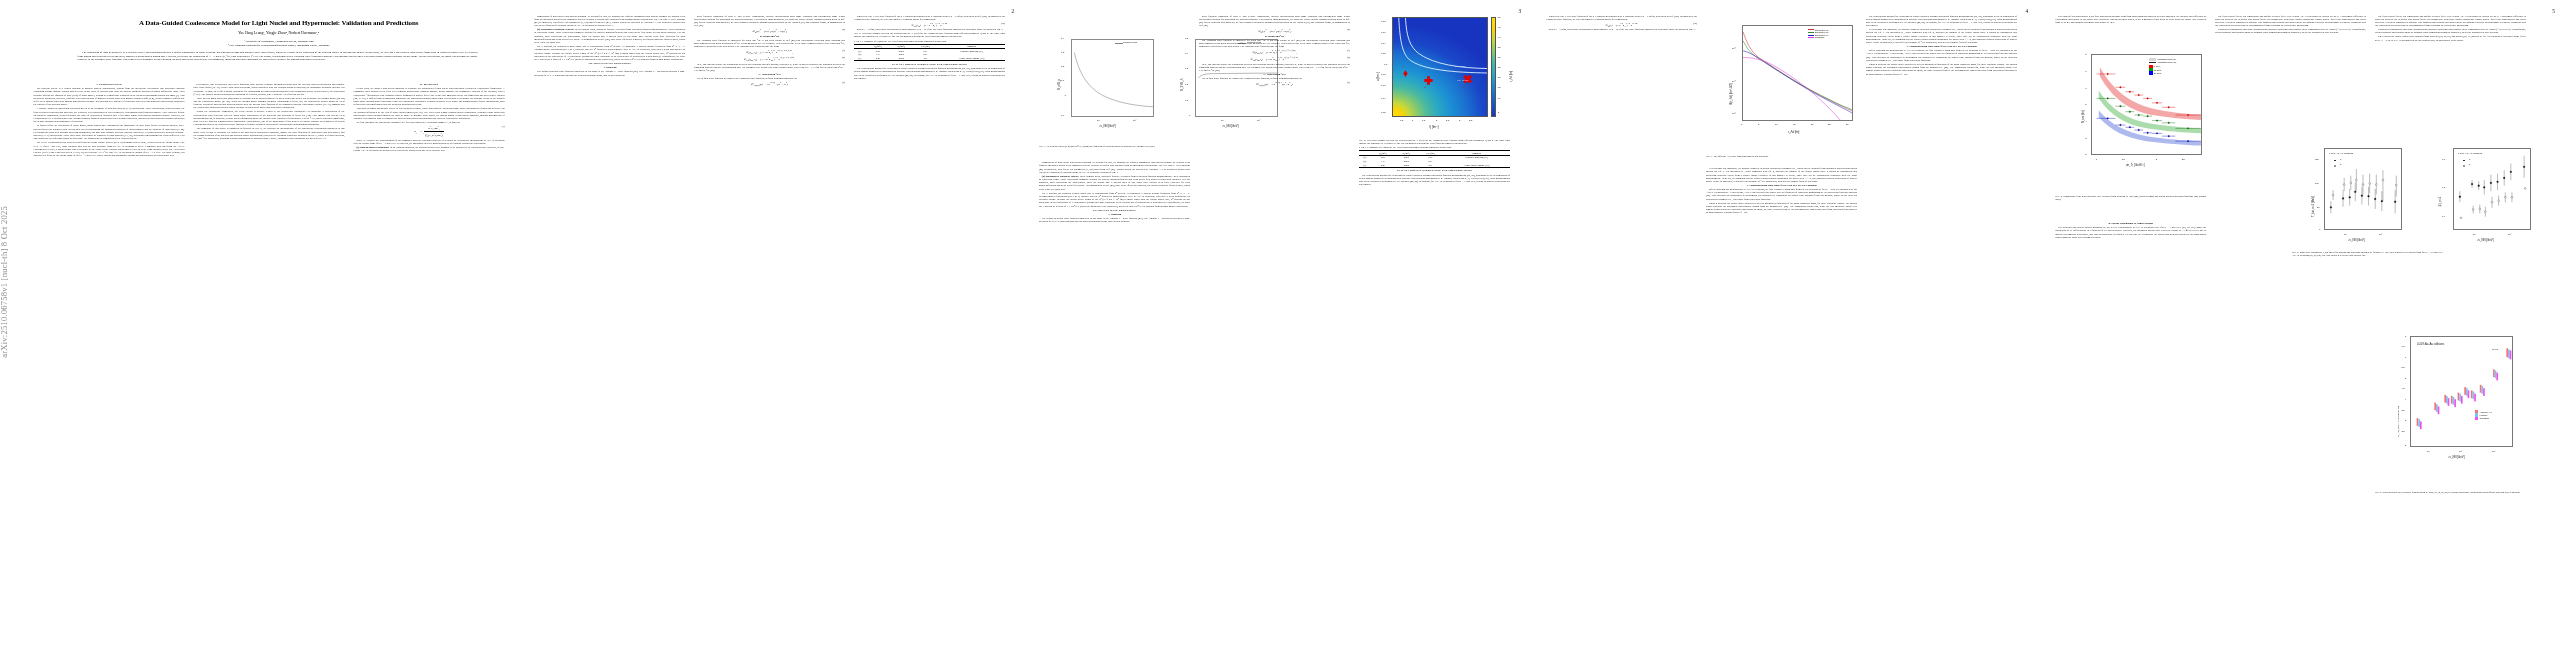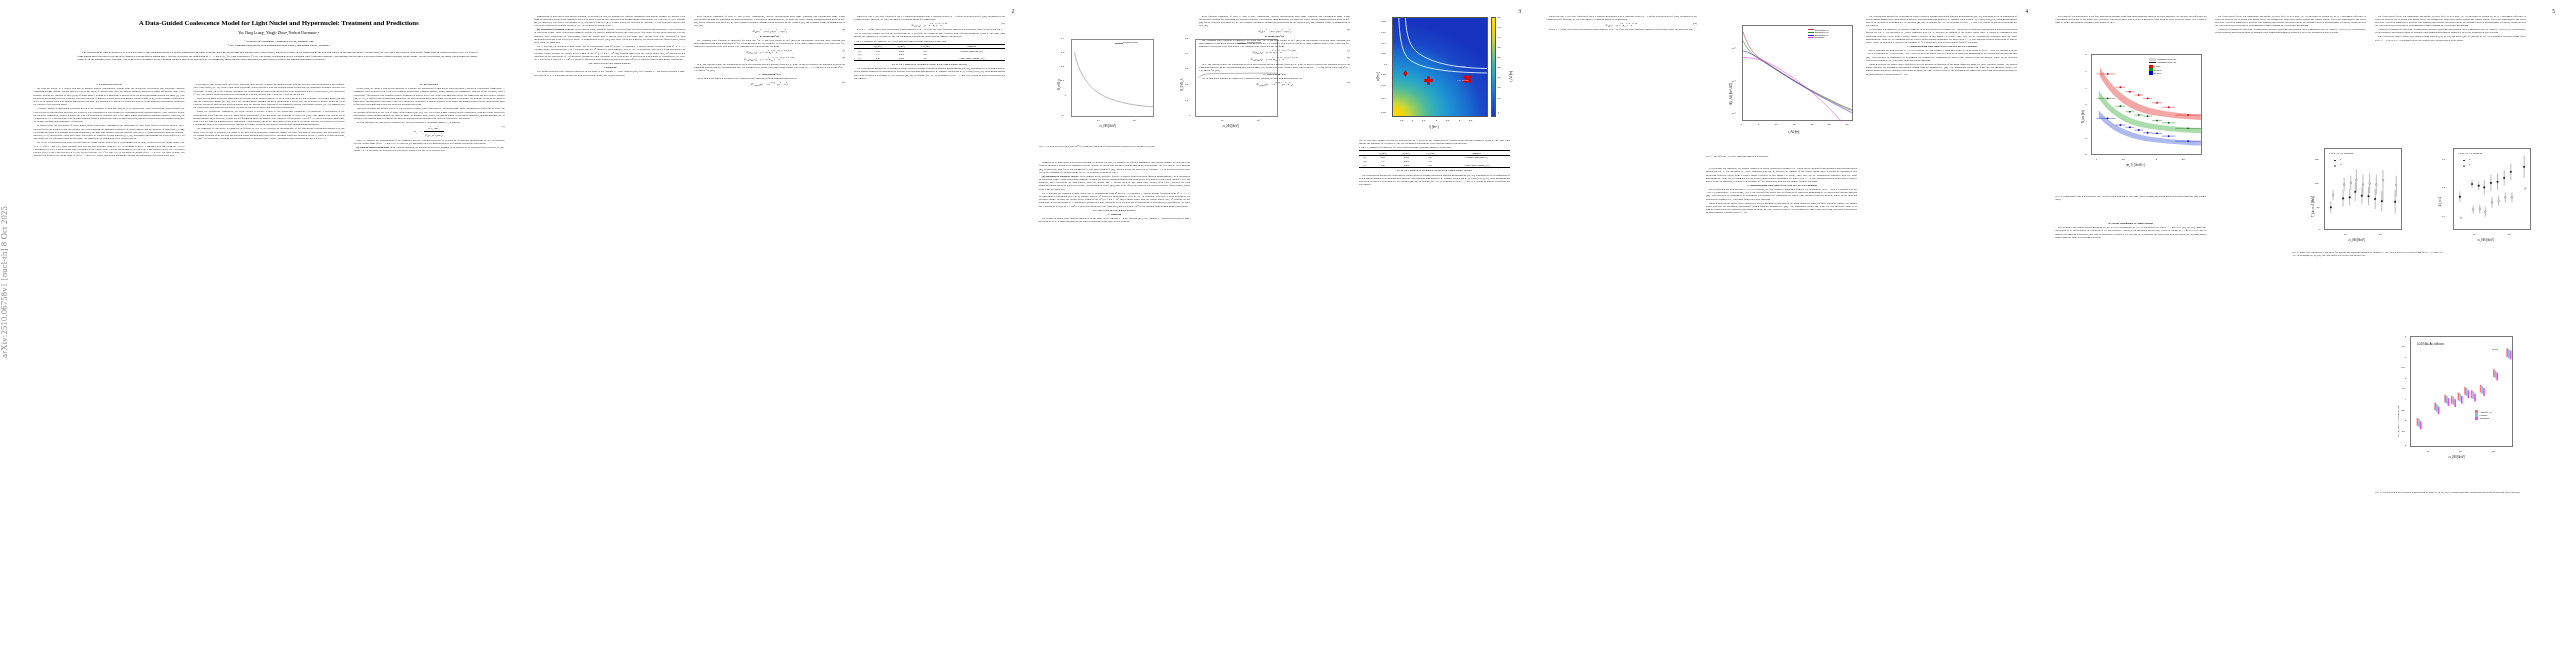--- a/index.html
+++ b/index.html
@@ -100,21 +100,21 @@
   .sub{ font-size:2px; vertical-align:sub;}
 </style>
 </head>
 <body>
 
 <div id="sheet">
 
   <div class="arxiv-stamp">arXiv:2510.06758v1  [nucl-th]  8 Oct 2025</div>
 
   <div class="page" style="left:15.6px; width:500px;">
-    <h1 class="title">A Data-Guided Coalescence Model for Light Nuclei and Hypernuclei: Treatment and Predictions</h1>
+    <h1 class="title">A Data-Guided Coalescence Model for Light Nuclei and Hypernuclei: Validation and Predictions</h1>
     <div class="authors">Yue Hang Leung¹, Yingjie Zhou², Norbert Herrmann¹,²</div>
     <div class="affil" style="top:39px;">¹ University of Heidelberg, Heidelberg 69120, Germany and</div>
     <div class="affil" style="top:43px;">² GSI Helmholtzzentrum für Schwerionenforschung GmbH, Darmstadt 64291, Germany</div>
     <div class="abstract">
       <p>The production of light hypernuclei in relativistic heavy-ion collisions provides a unique opportunity to probe hyperon–nucleon interactions and possible three-body forces, which are central to the resolution of the hyperon puzzle in neutron star matter. In this work, we develop a data-guided coalescence framework in which the source size is extracted from proton and deuteron yields and used, together with measured proton and Λ spectra, to predict the production of A = 3 nuclei (t, ³He) and hypernuclei (³ΛH). For tritons, calculations with a Gaussian wave function reproduce experimental spectra and yield ratios across a broad collision-energy range. For the hypertriton, the model predictions are highly sensitive to the assumed wave function. This sensitivity is strongest at low collision energies and in low-multiplicity environments, implying that such conditions are particularly valuable for probing hypernuclear structure.</p>
     </div>
 
     <div class="col" style="left:18px; top:83px; width:151px;">
       <p class="sechead">I.   INTRODUCTION</p>
       <p>The hyperon puzzle is a central problem in modern nuclear astrophysics, arising from the theoretical expectation that hyperons—baryons containing strange quarks—should appear in the dense cores of neutron stars once the baryon chemical potential becomes sufficiently high. Their presence softens the equation of state (EoS) of dense matter, leading to a significant reduction in the predicted maximum neutron star mass [1]. This theoretical prediction, however, conflicts with observations of massive neutron stars with masses around 2 M⊙ [2–4], which demand a sufficiently stiff EoS to support such stars against gravitational collapse. Reconciling the existence of hyperons with these astrophysical observations constitutes the essence of the hyperon puzzle.</p>

